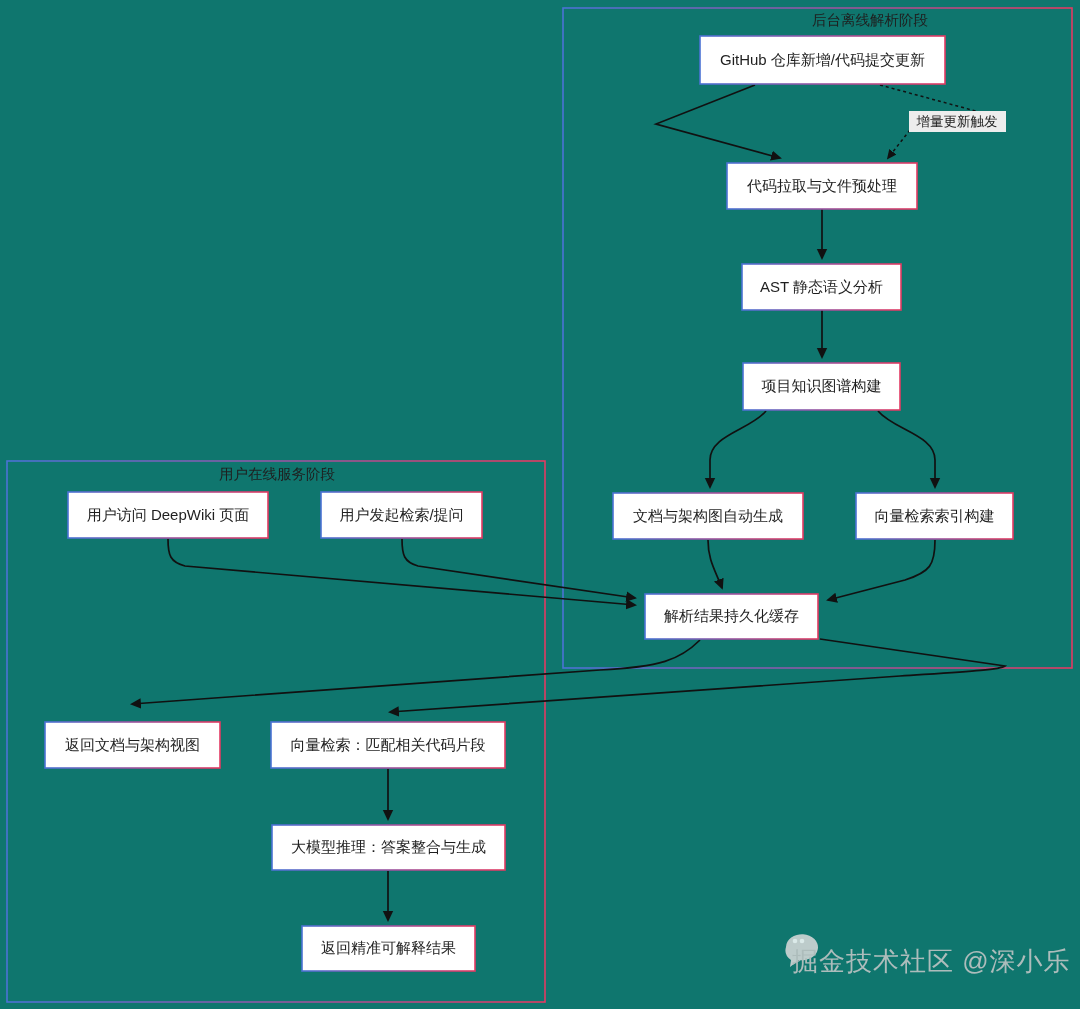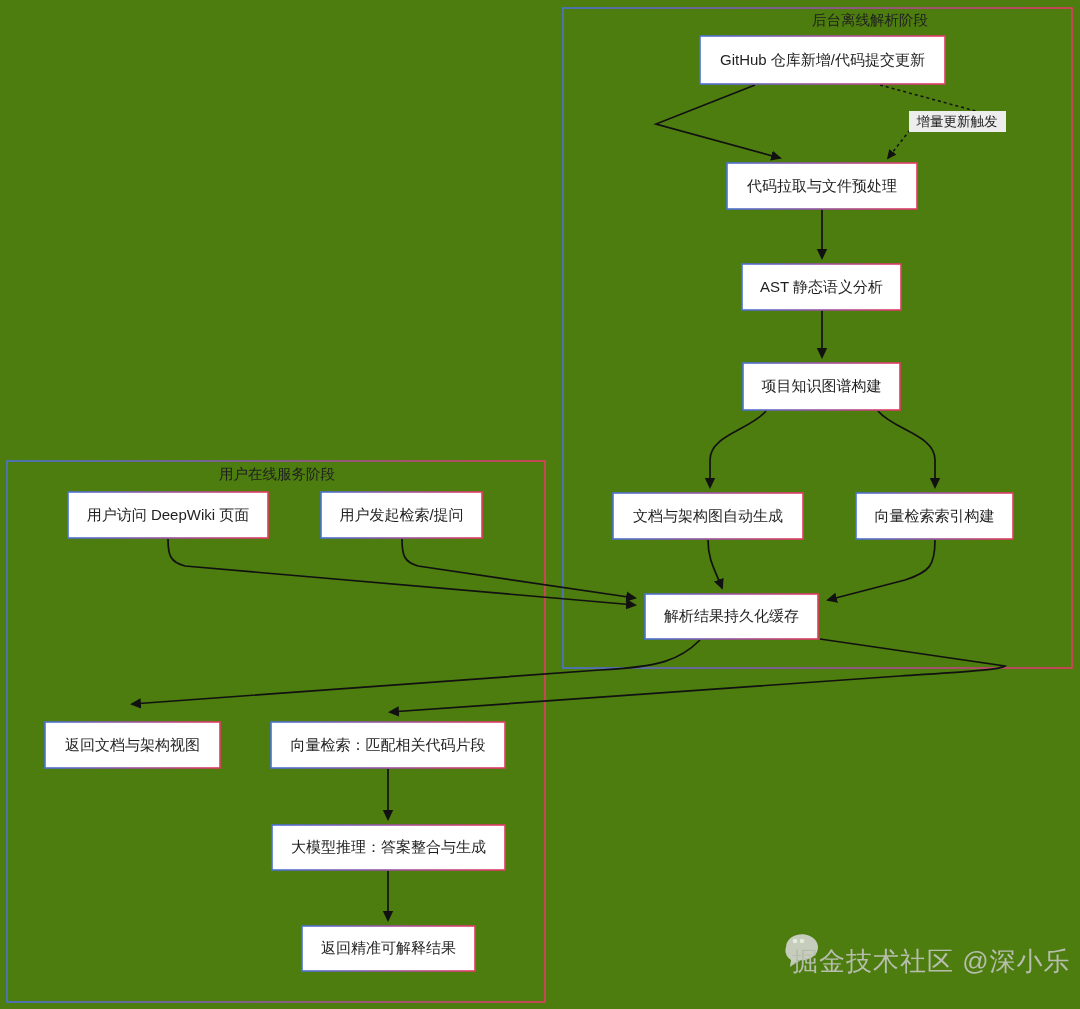--- a/index.html
+++ b/index.html
@@ -7,21 +7,21 @@
     padding: 0;
     background: #ffffff;
   }
   body {
     font-family: "Liberation Sans", "DejaVu Sans", sans-serif;
   }
   #canvas {
     position: relative;
     width: 1080px;
     height: 1009px;
-    background: #4d7c0f;
+    background: #0f766e;
     overflow: hidden;
   }
   svg.layer {
     position: absolute;
     left: 0;
     top: 0;
     width: 1080px;
     height: 1009px;
   }
   .node-text {

